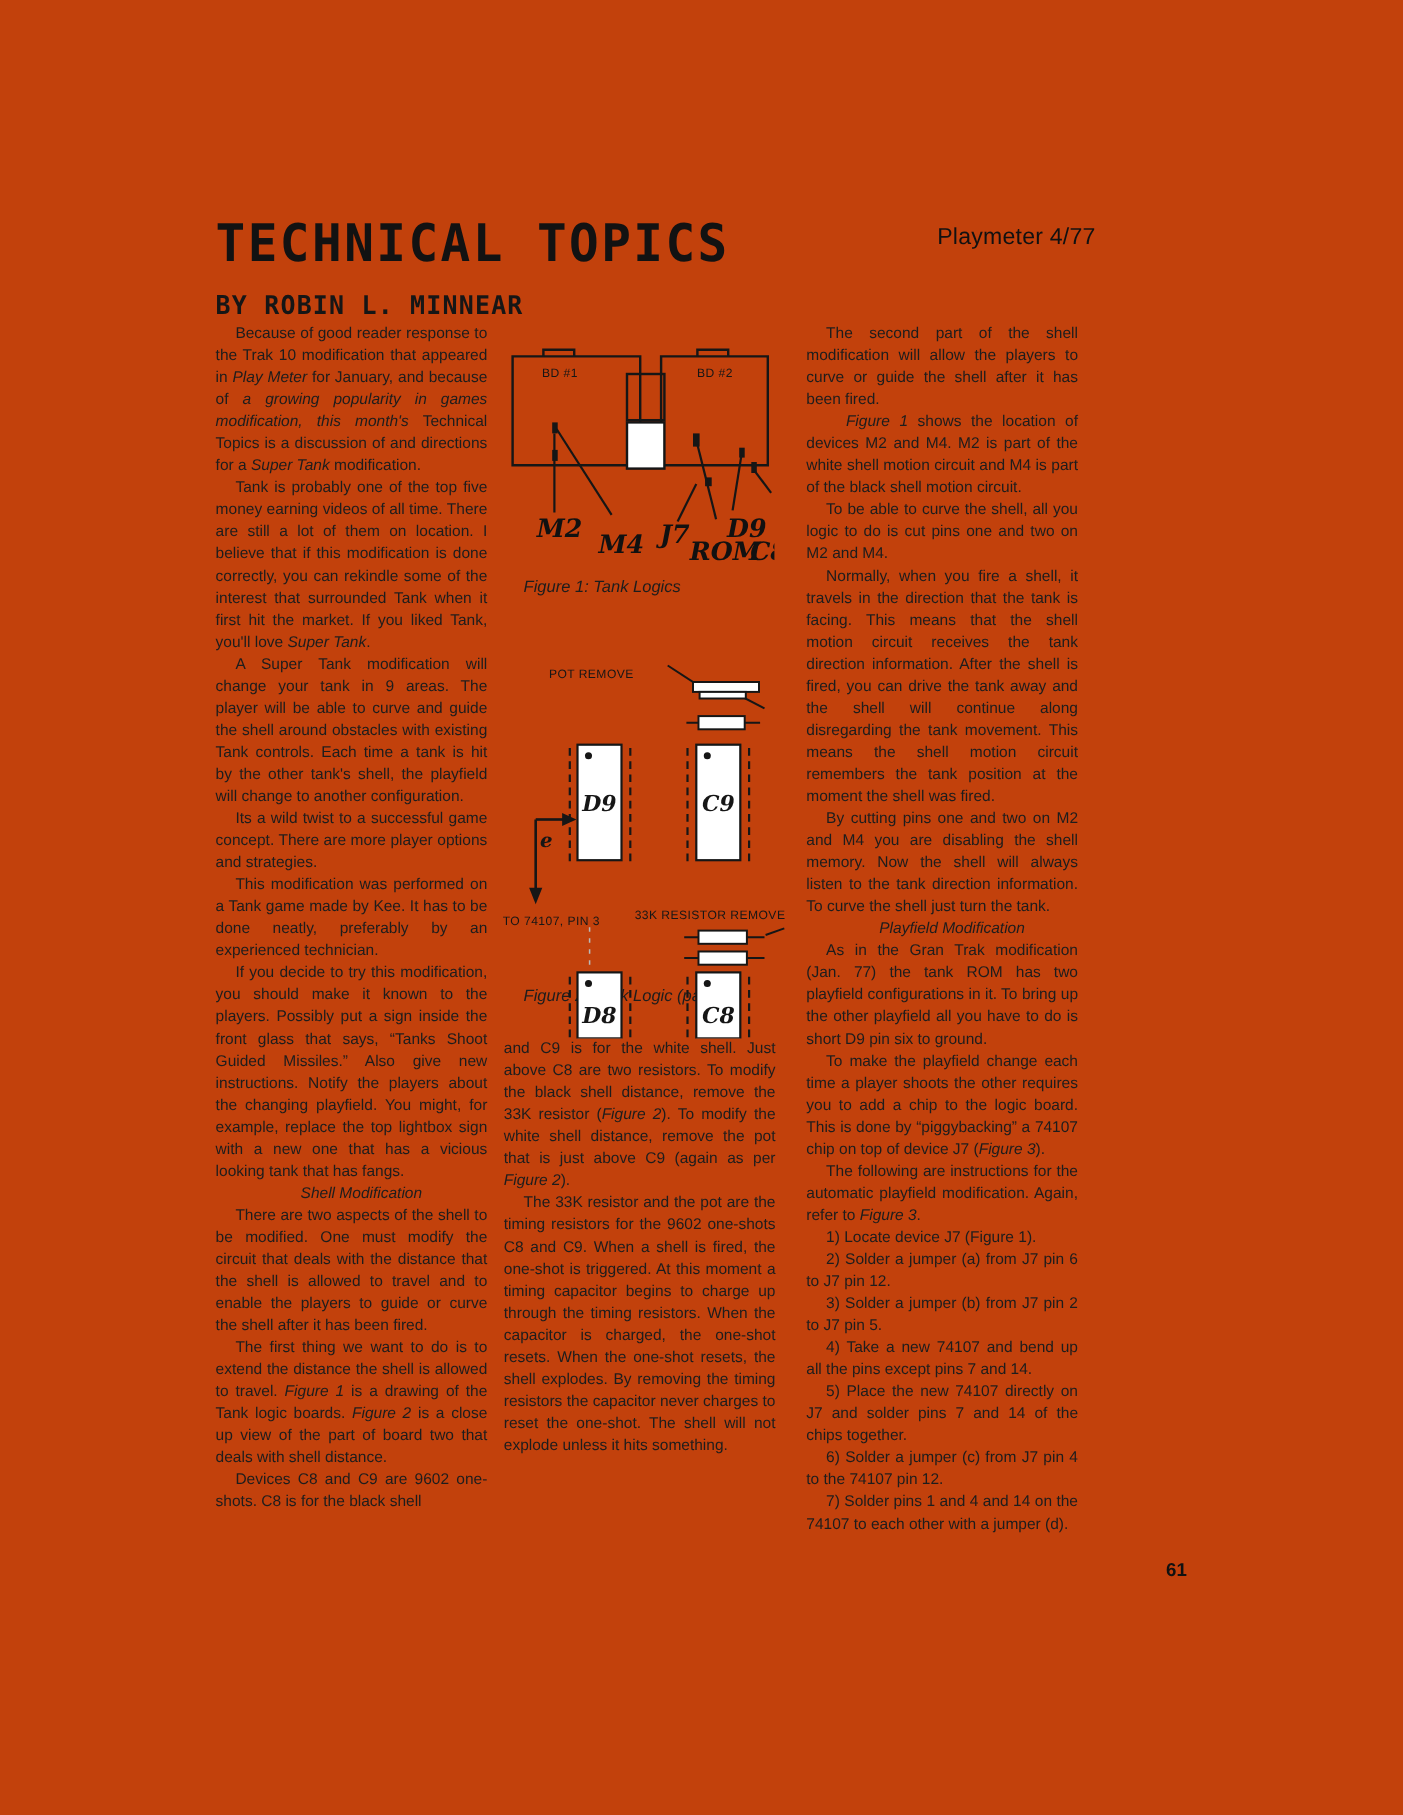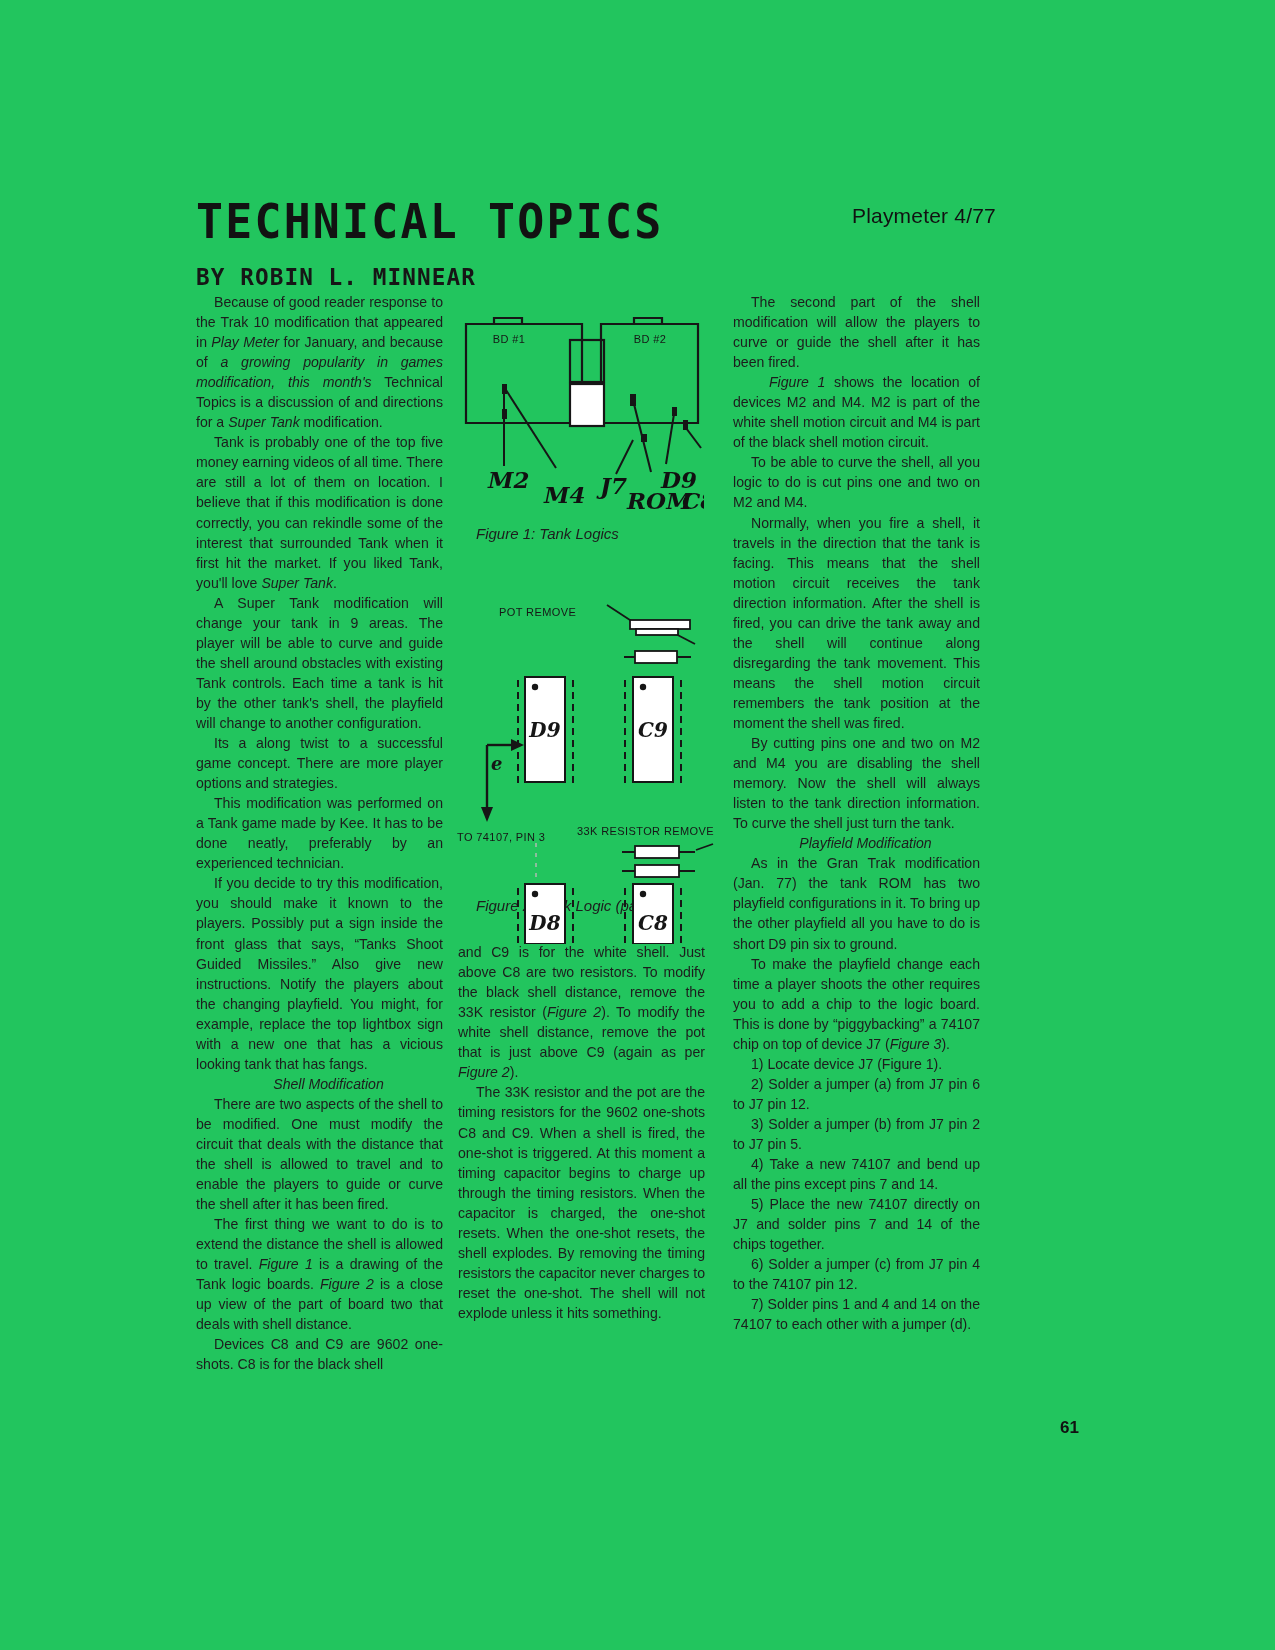--- a/index.html
+++ b/index.html
@@ -5,21 +5,21 @@
 <style>
   html, body {
     margin: 0;
     padding: 0;
     background: #ffffff;
   }
   .page {
     position: relative;
     width: 1275px;
     height: 1650px;
-    background: #22c55e;
+    background: #c2410c;
     font-family: "Liberation Sans", sans-serif;
     color: #1b1b1b;
     overflow: hidden;
   }
   
   .masthead {
     position: absolute;
     left: 196px;
     top: 196px;
     width: 800px;
@@ -133,21 +133,21 @@
       <div class="mag-title">TECHNICAL TOPICS</div>
       <div class="mag-byline">BY ROBIN L. MINNEAR</div>
     </div>
     <div class="issue-line">Playmeter 4/77</div>
   </div>
 
   <div class="col" id="col1">
     <p><span>Because of good reader response to the Trak 10 modification that appeared in </span><span class="it">Play Meter</span><span> for January, and because of </span><span class="it">a growing popularity in games modification, this month's</span><span> Technical Topics is a discussion of and directions for a </span><span class="it">Super Tank</span><span> modification.</span></p>
     <p><span>Tank is probably one of the top five money earning videos of all time. There are still a lot of them on location.   I believe that if this modification is done correctly, you can rekindle some of the interest that surrounded Tank when it first hit the market.  If you liked Tank, you'll love </span><span class="it">Super Tank</span><span>.</span></p>
     <p>A Super Tank modification will change your tank in 9 areas.   The player will be able to curve and guide the shell around obstacles with existing Tank controls.   Each time a tank is hit by the other tank's shell, the playfield will change to another configuration.</p>
-    <p>Its a along twist to a successful game concept.   There are more player options and strategies.</p>
+    <p>Its a wild twist to a successful game concept.   There are more player options and strategies.</p>
     <p>This modification was performed on a Tank game made by Kee.  It has to be done neatly, preferably by an experienced technician.</p>
     <p>If you decide to try this modification, you should make it known to the players.  Possibly put a sign inside the front glass that says, “Tanks Shoot Guided Missiles.” Also give new instructions.  Notify the players about the changing playfield.  You might, for example, replace the top lightbox sign with a new one that has a vicious looking tank that has fangs.</p>
     <p class="subhead">Shell Modification</p>
     <p>There are two aspects of the shell to be modified.   One must modify the circuit that deals with the distance that the shell is allowed to travel and to enable the players to guide or curve the shell after it has been fired.</p>
     <p><span>The first thing we want to do is to extend the distance the shell is allowed to travel.   </span><span class="it">Figure 1</span><span> is a drawing of the Tank logic boards.  </span><span class="it">Figure 2</span><span> is a close up view of the part of board two that deals with shell distance.</span></p>
     <p>Devices C8 and C9 are 9602 one-shots.  C8 is for the black shell</p>
   </div>
 
   <div class="col" id="col2">
     <div class="spacer-fig1"></div>
@@ -161,20 +161,21 @@
 
   <div class="col" id="col3">
     <p>The second part of the shell modification will allow the players to curve or guide the shell after it has been fired.</p>
     <p><span style="display:inline-block;width:18px"></span><span class="it">Figure 1</span><span> shows the location of devices M2 and M4.  M2 is part of the white shell motion circuit and M4 is part of the black shell motion circuit.</span></p>
     <p>To be able to curve the shell, all you logic to do is cut pins one and two on M2 and M4.</p>
     <p>Normally, when you fire a shell, it travels in the direction that the tank is facing.  This means that the shell motion circuit receives the tank direction information.    After the shell is fired, you can drive the tank away and the shell will continue along disregarding the tank movement.  This means the shell motion circuit remembers the tank position at the moment the shell was fired.</p>
     <p>By cutting pins one and two on M2 and M4 you are disabling the shell memory.  Now the shell will always listen to the tank direction information.  To curve the shell just turn the tank.</p>
     <p class="subhead">Playfield Modification</p>
     <p>As in the Gran Trak modification (Jan. 77) the tank ROM has two playfield configurations in it.    To bring up the other playfield all you have to do is short D9 pin six to ground.</p>
     <p><span>To make the playfield change each time a player shoots the other requires you to add a chip to the logic board.    This is done by “piggybacking” a 74107 chip on top of device J7 (</span><span class="it">Figure 3</span><span>).</span></p>
+    <p><span>The following are instructions for the automatic playfield modification.    Again, refer to </span><span class="it">Figure 3</span><span>.</span></p>
     <p>1)  Locate device J7 (Figure 1).</p>
     <p>2) Solder a jumper (a) from J7 pin 6 to J7 pin 12.</p>
     <p>3) Solder a jumper (b) from J7 pin 2 to J7 pin 5.</p>
     <p>4) Take a new 74107 and bend up all the pins except pins 7 and 14.</p>
     <p>5) Place the new 74107 directly on J7 and solder pins 7 and 14 of the chips together.</p>
     <p>6) Solder a jumper (c) from J7 pin 4 to the 74107 pin 12.</p>
     <p>7) Solder pins 1 and 4 and 14 on the 74107 to each other with a jumper (d).</p>
   </div>
 
   <div class="page-num">61</div>

